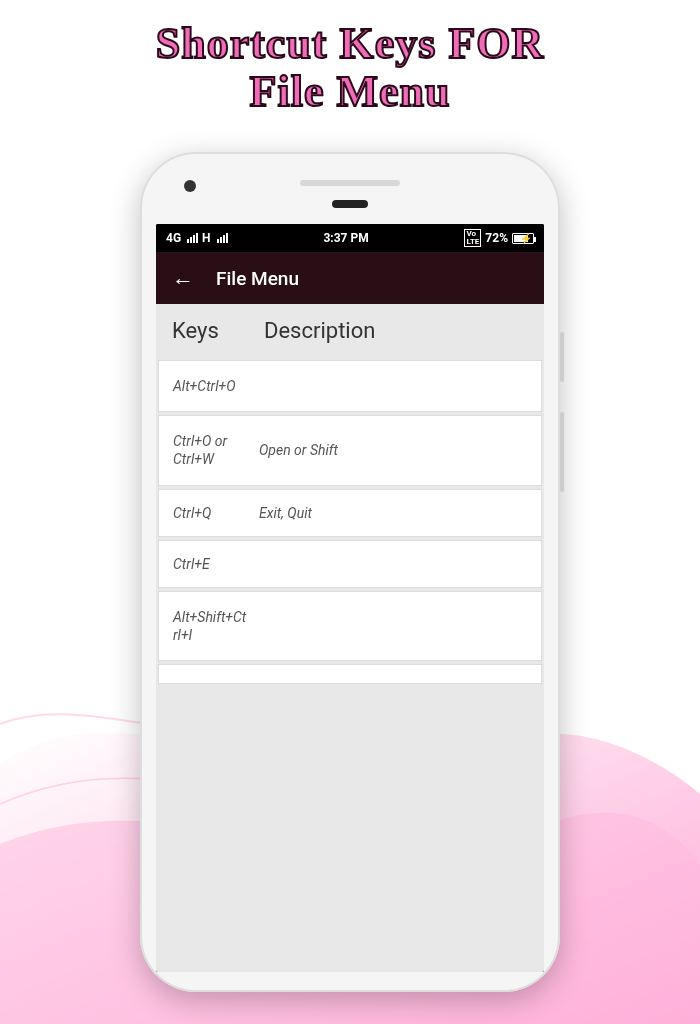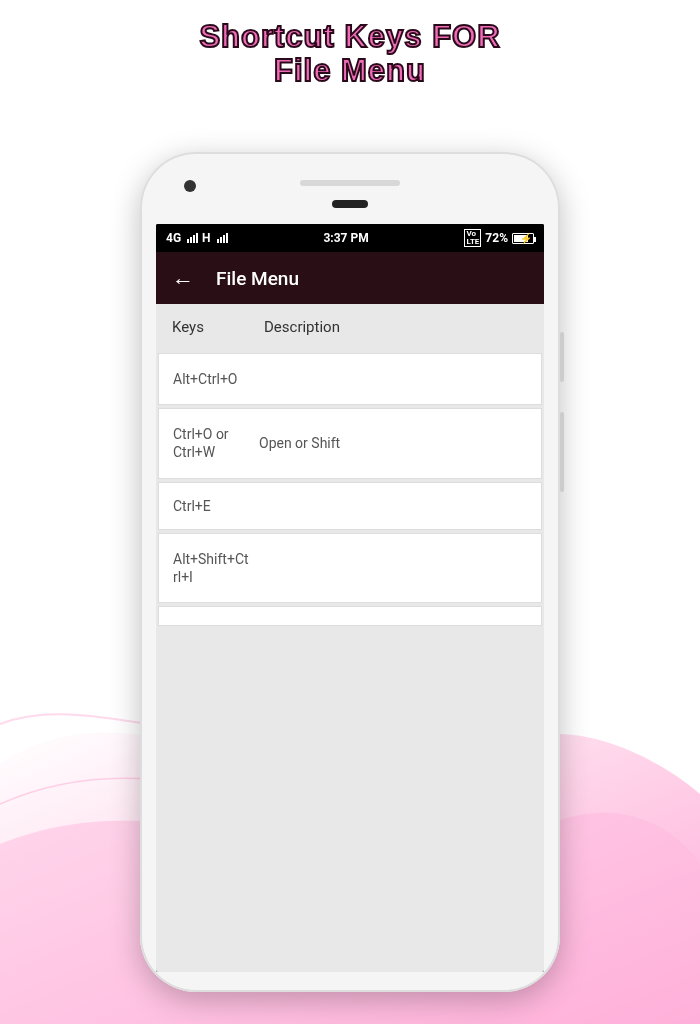--- a/index.html
+++ b/index.html
@@ -19,27 +19,27 @@
   height: 380px;
   z-index: 0;
 }
 .promo-title {
   text-align: center;
   padding-top: 20px;
   position: relative;
   z-index: 2;
 }
 .promo-title .line {
-  font-size: 31px;
+  font-size: 44px;
   font-weight: 900;
   color: #f06cb8;
   -webkit-text-stroke: 2px #2a0a1a;
   letter-spacing: 1px;
   line-height: 1.1;
-  font-family: Liberation Sans, sans-serif;
+  font-family: Liberation Serif, serif;
 }
 .phone {
   position: absolute;
   left: 50%;
   top: 152px;
   transform: translateX(-50%);
   width: 420px;
   height: 840px;
   background: #f5f5f5;
   border-radius: 56px;
@@ -127,26 +127,26 @@
   padding: 0 16px;
   gap: 22px;
 }
 .back-arrow { color: #fff; font-size: 22px; }
 .app-title { color: #fff; font-size: 19px; font-weight: 500; }
 .content { background: #e8e8e8; height: calc(100% - 80px); overflow: hidden; }
 .table-header {
   display: flex;
   background: #e8e8e8;
   padding: 14px 16px;
-  font-size: 15px;
+  font-size: 22px;
   color: #333;
 }
 .col-keys { width: 92px; }
 .col-desc { flex: 1; }
-.rows { background: #e8e8e8; padding: 0; }
+.rows { background: #e8e8e8; padding: 0; font-style: italic; }
 .row {
   display: flex;
   background: #fff;
   margin: 3px 2px;
   padding: 16px 14px;
   align-items: center;
   font-size: 14px;
   color: #555;
   border: 1px solid #ddd;
 }
@@ -226,20 +226,24 @@
       </div>
       <div class="rows">
         <div class="row">
           <div class="rk">Alt+Ctrl+O</div>
         </div>
         <div class="row">
           <div class="rk">Ctrl+O or Ctrl+W</div>
           <div class="rd">Open or Shift</div>
         </div>
         <div class="row slim">
+          <div class="rk">Ctrl+Q</div>
+          <div class="rd">Exit, Quit</div>
+        </div>
+        <div class="row slim">
           <div class="rk">Ctrl+E</div>
         </div>
         <div class="row">
           <div class="rk">Alt+Shift+Ctrl+I</div>
         </div>
         <div class="row tiny">
           <div class="rk"></div>
           <div class="rd"></div>
         </div>
       </div>

